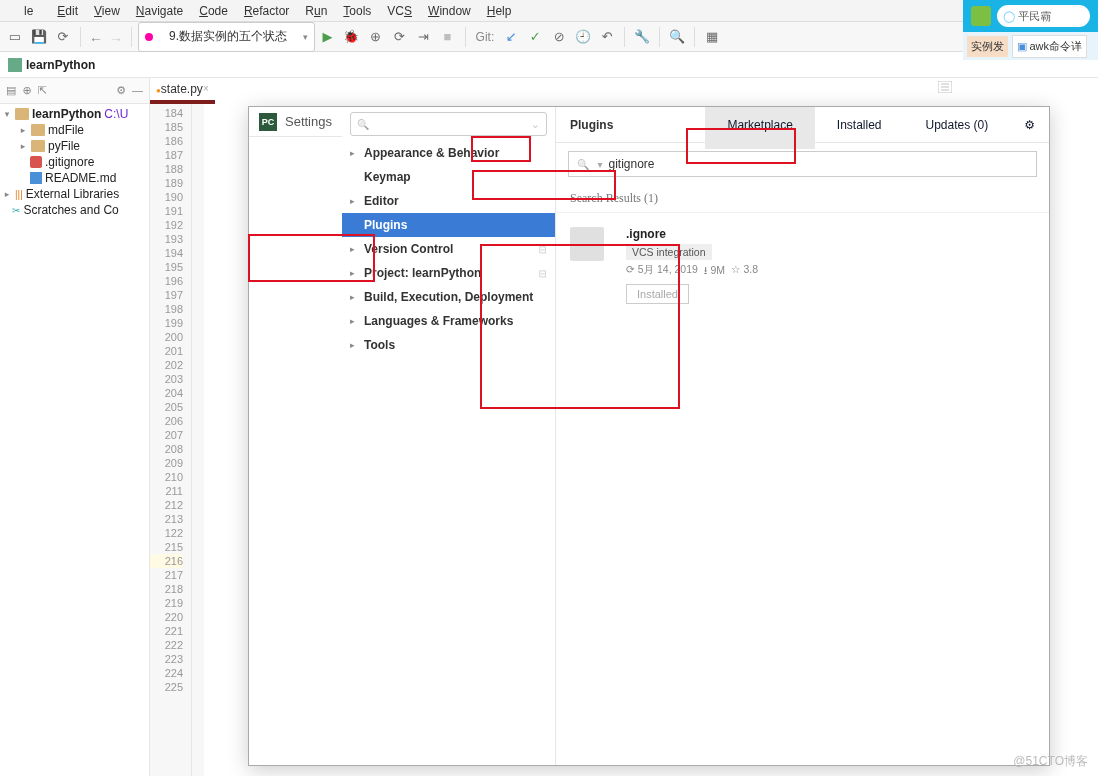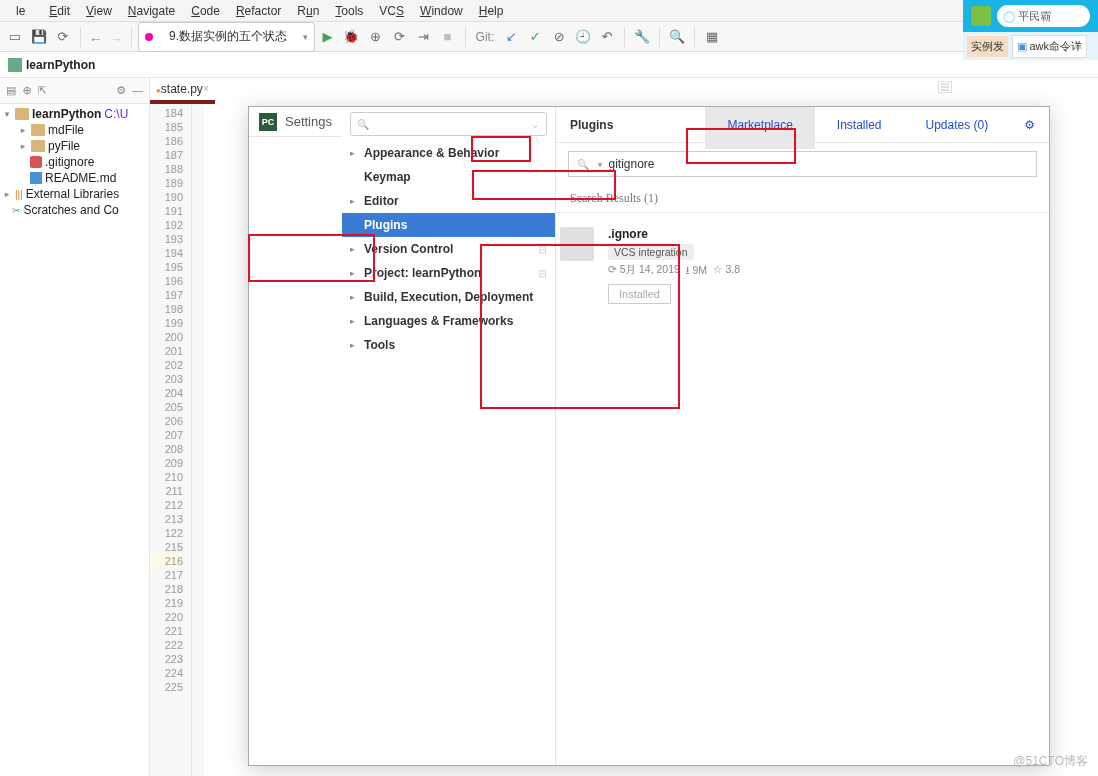--- a/index.html
+++ b/index.html
@@ -1,18 +1,18 @@
 <!DOCTYPE html>
 <html><head>
   <meta charset="utf-8">
   <style>
     * { margin: 0; padding: 0; box-sizing: border-box; font-family: "Segoe UI", Arial, sans-serif; }
     body { width: 1098px; height: 776px; background: #fff; position: relative; overflow: hidden; font-size: 12px; color: #333; }
     
-    .menubar { height: 22px; display: flex; align-items: center; padding: 0 0; border-bottom: 1px solid #ddd; background: #f4f4f4; }
+    .menubar { height: 22px; display: flex; align-items: center; padding: 0 8px; border-bottom: 1px solid #ddd; background: #f4f4f4; }
     .menubar span { padding: 0 8px; cursor: default; }
     .menubar span u { text-decoration: underline; }
     
     .toolbar { height: 30px; display: flex; align-items: center; background: #f7f7f7; border-bottom: 1px solid #ddd; padding: 0 4px; gap: 2px; }
     .tb-sep { width: 1px; height: 20px; background: #ddd; margin: 0 4px; }
     .tb-btn { width: 22px; height: 22px; display: flex; align-items: center; justify-content: center; color: #6b6b6b; font-size: 13px; }
     .tb-arrow { color: #888; font-size: 14px; padding: 0 2px; }
     .run-config { border: 1px solid #ccc; border-radius: 3px; height: 30px; padding: 0 6px; display: flex; align-items: center; gap: 16px; background: #fff; }
     .run-config .dot { width: 8px; height: 8px; border-radius: 50%; background: #f0a; }
     .run-config .chev { color: #888; font-size: 9px; }
@@ -65,29 +65,29 @@
     .cat { display: flex; align-items: center; height: 24px; padding: 0 8px; gap: 6px; font-size: 12px; color: #333; }
     .cat .chev { width: 8px; color: #888; font-size: 9px; }
     .cat b { font-weight: bold; }
     .cat.active { background: #3a7bd5; color: #fff; }
     .cat .disk { color: #ccc; margin-left: auto; font-size: 10px; }
     
     .dlg-right { flex: 1; display: flex; flex-direction: column; }
     .plugins-head { display: flex; align-items: center; border-bottom: 1px solid #e6e6e6; height: 36px; }
     .plugins-title { padding: 0 14px; font-weight: bold; flex: 0 0 auto; }
     .plugins-tabs { display: flex; gap: 0; margin-left: auto; }
-    .ptab { padding: 0 22px; height: 48px; display: flex; align-items: center; font-size: 12px; color: #1d4ed8; }
+    .ptab { padding: 0 22px; height: 48px; display: flex; align-items: center; font-size: 12px; color: #0f172a; }
     .ptab.active { background: #e8e8e8; }
     .ptab .gear { margin-left: 0; }
     .plugin-search-row { padding: 8px 12px; }
     .plugin-search { height: 26px; border: 1px solid #ccc; width: 100%; padding: 0 8px; display: flex; align-items: center; gap: 6px; font-size: 12px; color: #333; }
     .plugin-search::before { content: "🔍"; font-size: 10px; filter: grayscale(1) opacity(.6); margin-right: 2px; }
     .search-results-label { padding: 6px 14px; color: #777; border-bottom: 1px solid #f0f0f0; font-family: Liberation Serif, serif; }
     
-    .plugin-card { margin: 14px 4px; display: flex; gap: 14px; width: 200px; }
+    .plugin-card { margin: 14px 14px; display: flex; gap: 22px; width: 200px; }
     .plugin-ic { width: 34px; height: 34px; background: #e0e0e0; border-radius: 2px; }
     .plugin-info { display: flex; flex-direction: column; gap: 3px; font-size: 11px; color: #555; }
     .plugin-name { font-weight: bold; color: #222; font-size: 12px; }
     .plugin-tag { background: #eee; padding: 2px 6px; font-size: 10.5px; display: inline-block; width: fit-content; }
     .plugin-desc { color: #888; line-height: 1.3; }
     .plugin-meta { color: #888; font-size: 10.5px; display: flex; gap: 6px; }
     .plugin-installed { border: 1px solid #ccc; padding: 3px 10px; color: #aaa; width: fit-content; font-size: 11px; }
     
     .highlight-red { position: absolute; border: 2.5px solid #d12; pointer-events: none; }
     .hl-plugins-cat { left: 248px; top: 234px; width: 127px; height: 48px; }

